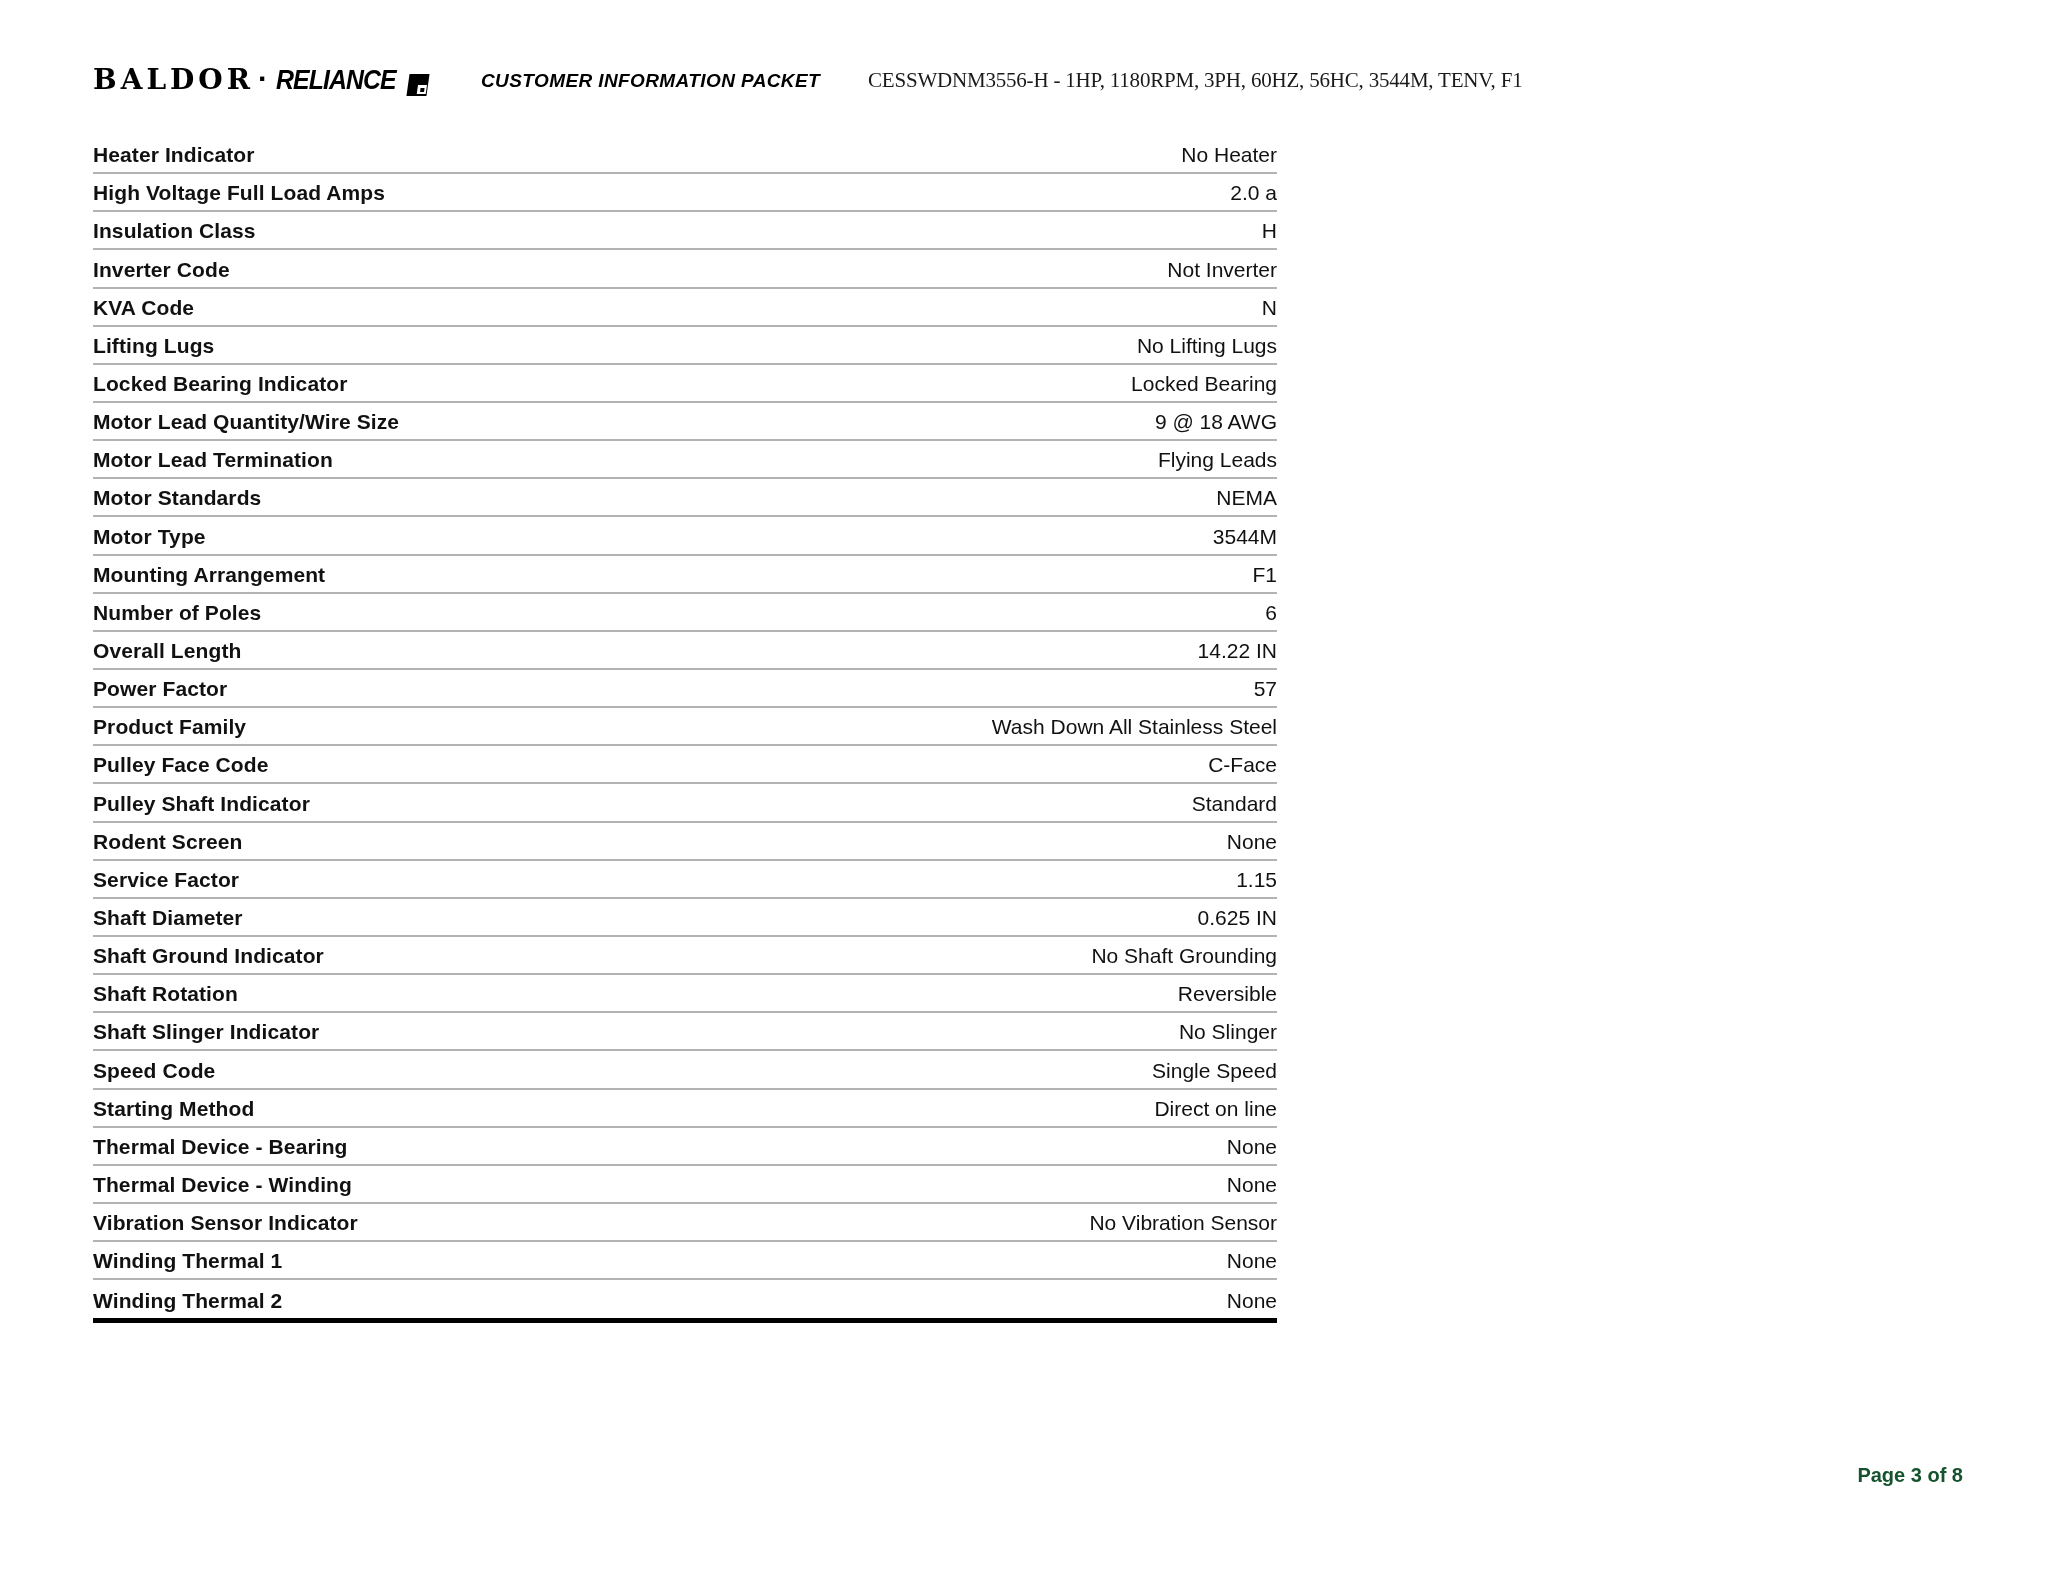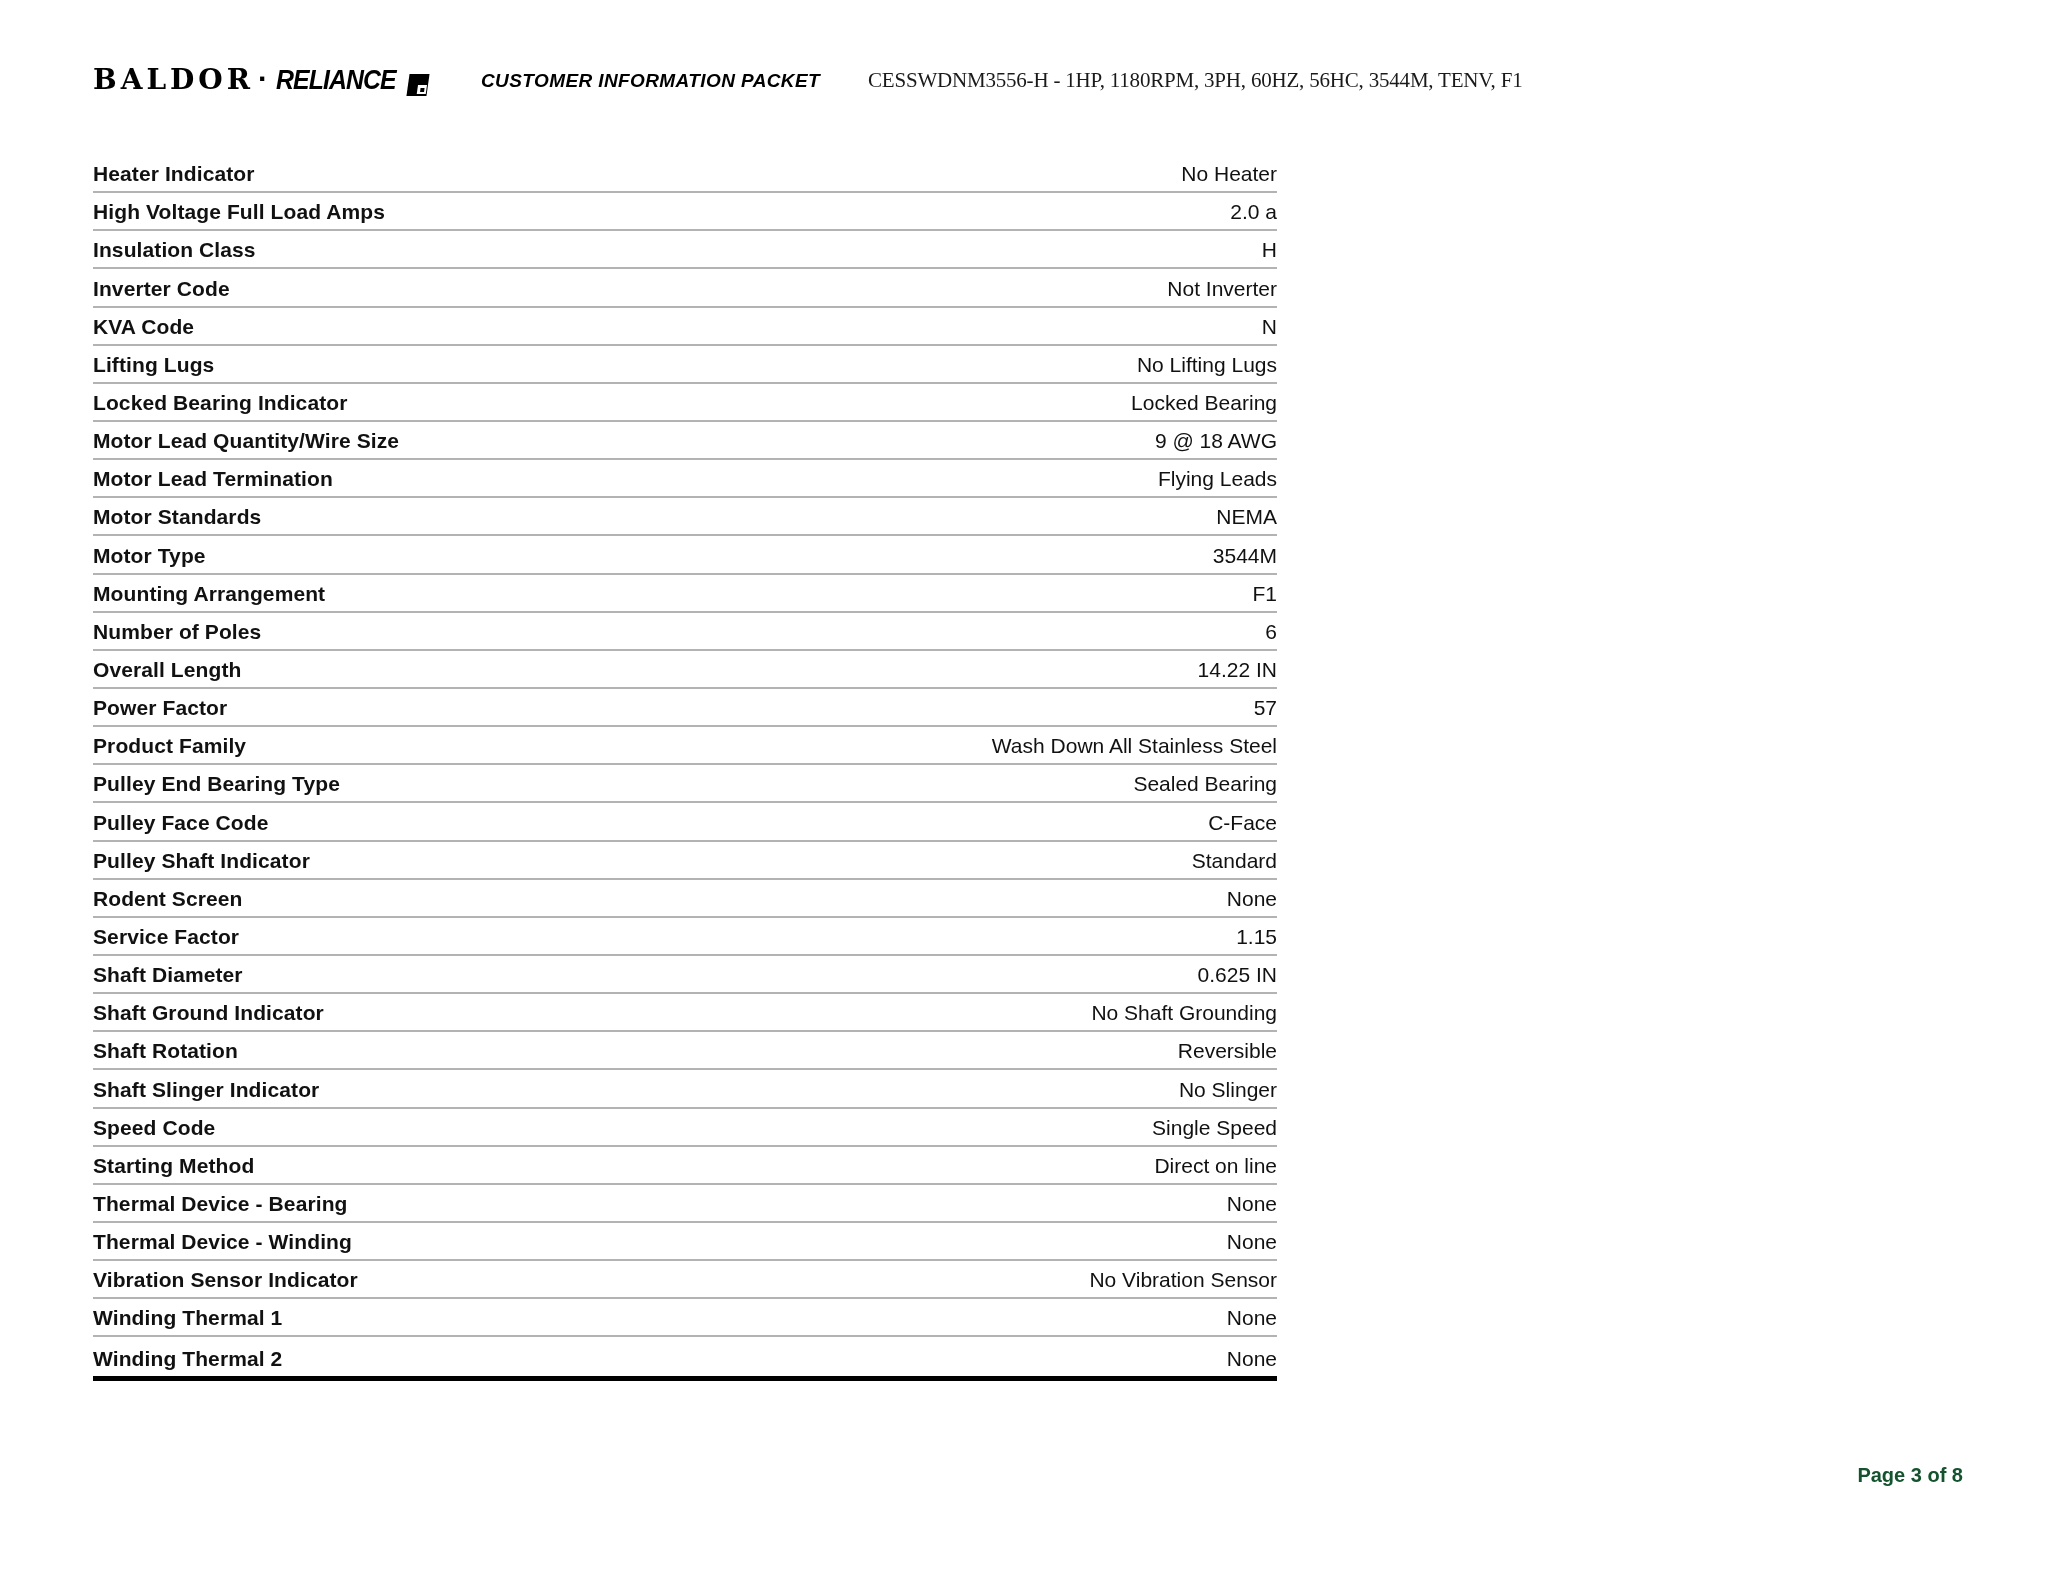--- a/index.html
+++ b/index.html
@@ -99,21 +99,20 @@
     font-family: Liberation Serif, serif;
   }
 
   
   .spec-table {
     position: absolute;
     left: 93px;
     top: 136px;
     width: 1184px;
     border-bottom: 5px solid #000000;
-    margin-top: 19px;
   }
   .spec-row {
     display: flex;
     justify-content: space-between;
     align-items: flex-end;
     height: 38.15px;
     box-sizing: border-box;
     border-bottom: 2px solid #b3b3b3;
     padding-bottom: 5px;
   }
@@ -217,24 +216,20 @@
       </div>
       <div class="spec-row">
         <span class="spec-label">Power Factor</span>
         <span class="spec-value">57</span>
       </div>
       <div class="spec-row">
         <span class="spec-label">Product Family</span>
         <span class="spec-value">Wash Down All Stainless Steel</span>
       </div>
       <div class="spec-row">
-        <span class="spec-label">Pulley End Bearing Type</span>
-        <span class="spec-value">Sealed Bearing</span>
-      </div>
-      <div class="spec-row">
         <span class="spec-label">Pulley Face Code</span>
         <span class="spec-value">C-Face</span>
       </div>
       <div class="spec-row">
         <span class="spec-label">Pulley Shaft Indicator</span>
         <span class="spec-value">Standard</span>
       </div>
       <div class="spec-row">
         <span class="spec-label">Rodent Screen</span>
         <span class="spec-value">None</span>

